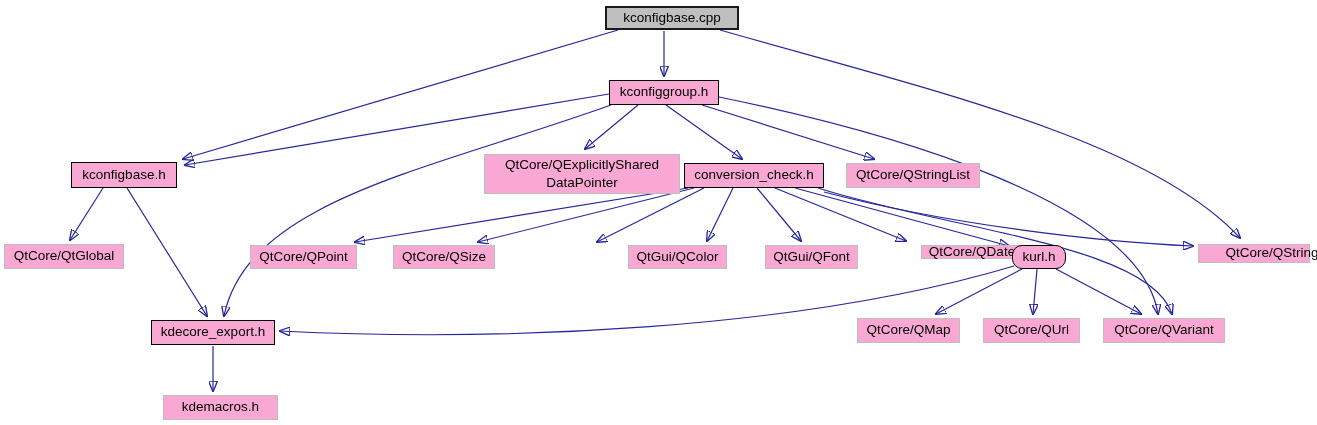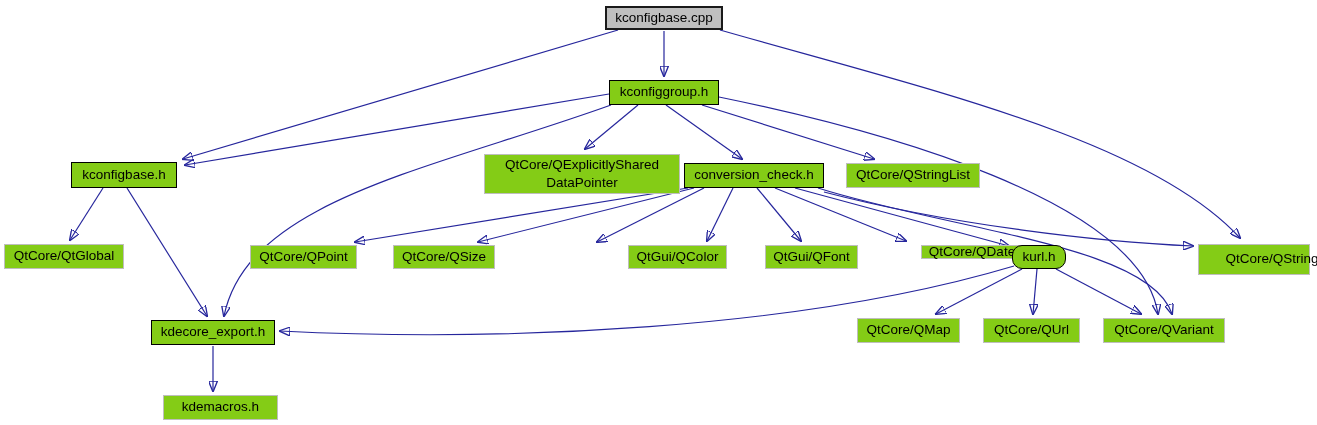--- a/index.html
+++ b/index.html
@@ -9,21 +9,21 @@
     font-family:"Liberation Sans", sans-serif;
     background:#ffffff;
     overflow:hidden;
   }
   #edges{position:absolute;left:0;top:0;width:1317px;height:425px;}
   #edges path{fill:none;stroke:#26269C;stroke-width:1.2px;}
   .node{
     position:absolute;
     display:flex;align-items:center;justify-content:center;
     box-sizing:border-box;
-    background:#84cc16;
+    background:#f9a8d4;
     border:1px solid #BEBEBE;
     font-size:13.5px;color:#000000;
     text-align:center;line-height:1.25;
     white-space:nowrap;
   }
   .node.linked{border:1px solid #000000;}
   .node.root{background:#BFBFBF;border:2px solid #1a1a1a;}
   .node.multiline{white-space:normal;line-height:1.3;}
 </style>
 </head>
@@ -58,21 +58,21 @@
     <path marker-end="url(#arrow)" d="M 775,188 L 906,241"></path>
     <path marker-end="url(#arrow)" d="M 795,188 L 1009,246"></path>
     <path marker-end="url(#arrow)" d="M 824,192 C 950,225 1100,242 1193,246"></path>
     <path marker-end="url(#arrow)" d="M 818,188 C 950,230 1150,245 1172,314"></path>
     <path marker-end="url(#arrow)" d="M 1014,266 C 800,330 500,342 280,331"></path>
     <path marker-end="url(#arrow)" d="M 1022,269 L 936,314"></path>
     <path marker-end="url(#arrow)" d="M 1037,269 L 1033,314"></path>
     <path marker-end="url(#arrow)" d="M 1056,269 L 1141,314"></path>
   </svg>
 
-  <div class="node root" style="left:605px;top:6px;width:118px;height:24px;text-align:center;">
+  <div class="node root" style="left:605px;top:6px;width:134px;height:24px;text-align:center;">
     <span>kconfigbase.cpp</span>
   </div>
 
   <div class="node linked" style="left:609px;top:80px;width:110px;height:25px;">
     <span>kconfiggroup.h</span>
   </div>
 
   <div class="node linked" style="left:71px;top:162px;width:106px;height:26px;">
     <span>kconfigbase.h</span>
   </div>
@@ -112,21 +112,21 @@
   </div>
 
   <div class="node" style="left:921px;top:245px;width:102px;height:14px;">
     <span>QtCore/QDate</span>
   </div>
 
   <div class="node linked" style="left:1012px;top:245px;width:54px;height:24px;border-radius:10px;">
     <span>kurl.h</span>
   </div>
 
-  <div class="node" style="left:1198px;top:244px;width:112px;height:31px;padding-left:36px;">
+  <div class="node" style="left:1198px;top:244px;width:112px;height:19px;padding-left:36px;">
     <span>QtCore/QString</span>
   </div>
 
   <div class="node linked" style="left:151px;top:320px;width:124px;height:25px;">
     <span>kdecore_export.h</span>
   </div>
 
   <div class="node" style="left:857px;top:318px;width:103px;height:25px;">
     <span>QtCore/QMap</span>
   </div>

